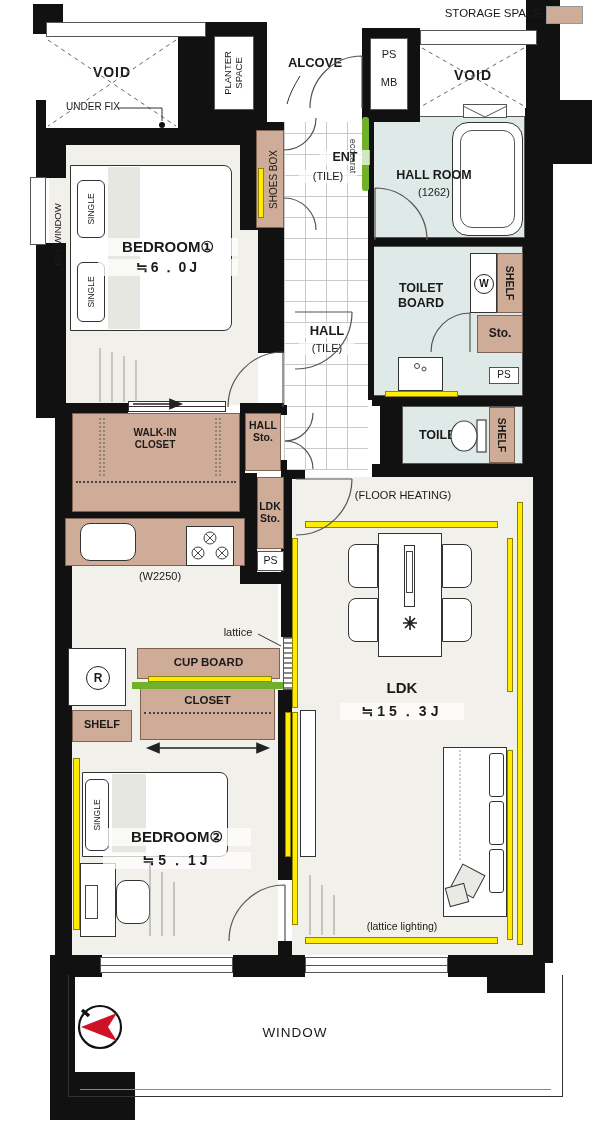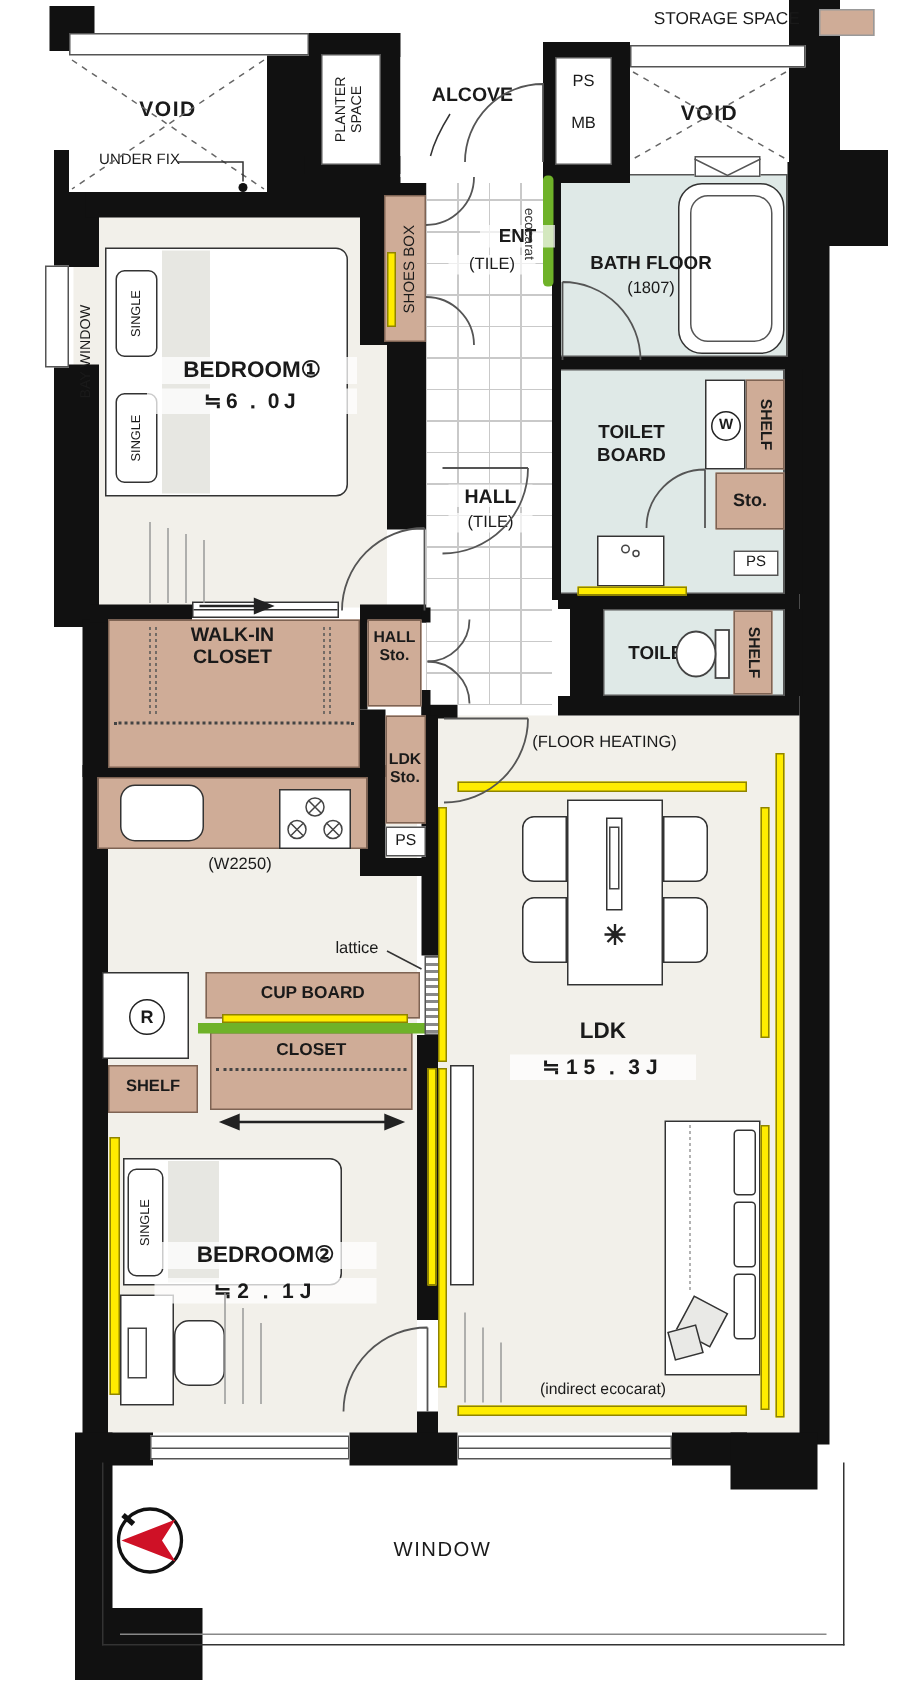--- a/index.html
+++ b/index.html
@@ -163,21 +163,21 @@
   <div class="yellow" style="left:292px;top:538px;width:6px;height:170px;"></div>
   <div class="yellow" style="left:292px;top:712px;width:6px;height:213px;"></div>
   <div class="yellow" style="left:285px;top:712px;width:6px;height:145px;"></div>
   <div class="yellow" style="left:507px;top:538px;width:6px;height:154px;"></div>
   <div class="yellow" style="left:507px;top:750px;width:6px;height:190px;"></div>
   <div class="yellow" style="left:517px;top:502px;width:6px;height:443px;"></div>
   <div class="yellow" style="left:305px;top:937px;width:193px;height:7px;"></div>
   <div class="yellow" style="left:73px;top:758px;width:7px;height:172px;"></div>
   <div class="yellow" style="left:148px;top:676px;width:124px;height:6px;"></div>
 
-  <div class="txt" style="left:427px;top:7px;width:115px;font-size:11.5px;text-align:center;">STORAGE SPACE</div>
+  <div class="txt" style="left:427px;top:7px;width:115px;font-size:11.5px;text-align:right;">STORAGE SPACE</div>
   <div class="abs" style="left:546px;top:6px;width:37px;height:18px;background:#cfac97;border:1px solid #999;box-sizing:border-box;"></div>
 
   <div class="txt b" style="left:82px;top:64px;width:60px;font-size:14px;letter-spacing:1px;">VOID</div>
   <div class="txt b" style="left:443px;top:67px;width:60px;font-size:14px;letter-spacing:1px;">VOID</div>
   <div class="txt" style="left:58px;top:101px;width:70px;font-size:10px;">UNDER FIX</div>
   <div class="vwrap" style="left:214px;top:36px;width:40px;height:74px;">
     <span class="rccw" style="font-size:9.5px;text-align:center;line-height:1.15;"><span>PLANTER</span><br><span>SPACE</span></span>
   </div>
   <div class="txt b" style="left:270px;top:55px;width:90px;font-size:13px;">ALCOVE</div>
   <div class="txt" style="left:371px;top:48px;width:36px;font-size:11px;">PS</div>
@@ -194,54 +194,54 @@
   <div class="txt b" style="left:98px;top:238px;width:140px;font-size:15px;background:rgba(255,255,255,.75);">BEDROOM①</div>
   <div class="txt b" style="left:98px;top:259px;width:140px;font-size:14px;letter-spacing:3px;background:rgba(255,255,255,.75);">≒6．0J</div>
   <div class="vwrap" style="left:262px;top:130px;width:22px;height:98px;">
       <span class="rccw" style="font-size:10px;"><span>SHOES BOX</span></span>
     </div>
   <div class="txt b" style="left:320px;top:150px;width:50px;font-size:12.5px;background:rgba(255,255,255,.7);">ENT</div>
   <div class="txt" style="left:299px;top:170px;width:58px;font-size:11px;background:rgba(255,255,255,.7);">(TILE)</div>
   <div class="vwrap" style="left:345px;top:118px;width:16px;height:75px;">
       <span class="rcw" style="font-size:9px;color:#333;"><span>ecocarat</span></span>
     </div>
-  <div class="txt b" style="left:378px;top:168px;width:112px;font-size:12.5px;">BATH FLOOR</div>
-  <div class="txt" style="left:378px;top:186px;width:112px;font-size:11px;">(1807)</div>
+  <div class="txt b" style="left:378px;top:168px;width:112px;font-size:12.5px;">HALL ROOM</div>
+  <div class="txt" style="left:378px;top:186px;width:112px;font-size:11px;">(1262)</div>
   <div class="txt b" style="left:376px;top:281px;width:90px;font-size:12.5px;"><span>TOILET</span><br><span>BOARD</span></div>
   <div class="vwrap" style="left:497px;top:253px;width:26px;height:60px;">
       <span class="rcw" style="font-size:10.5px;font-weight:bold;"><span>SHELF</span></span>
     </div>
   <div class="txt b" style="left:477px;top:326px;width:46px;font-size:12px;">Sto.</div>
   <div class="thin" style="left:489px;top:367px;width:30px;height:17px;background:#fff;"></div>
   <div class="txt" style="left:489px;top:369px;width:30px;font-size:10px;">PS</div>
   <div class="txt b" style="left:299px;top:323px;width:56px;font-size:13px;background:rgba(255,255,255,.7);">HALL</div>
   <div class="txt" style="left:299px;top:342px;width:56px;font-size:11px;background:rgba(255,255,255,.7);">(TILE)</div>
-  <div class="txt b" style="left:90px;top:415px;width:130px;font-size:13px;"><span>WALK-IN</span><br><span>CLOSET</span></div>
+  <div class="txt b" style="left:90px;top:427px;width:130px;font-size:10px;"><span>WALK-IN</span><br><span>CLOSET</span></div>
   <div class="txt b" style="left:245px;top:419px;width:36px;font-size:10.5px;"><span>HALL</span><br><span>Sto.</span></div>
   <div class="txt b" style="left:255px;top:500px;width:30px;font-size:10.5px;"><span>LDK</span><br><span>Sto.</span></div>
   <div class="thin" style="left:257px;top:551px;width:27px;height:20px;background:#fff;"></div>
   <div class="txt" style="left:257px;top:554px;width:27px;font-size:10.5px;">PS</div>
   <div class="txt b" style="left:405px;top:428px;width:72px;font-size:12.5px;">TOILET</div>
   <div class="vwrap" style="left:489px;top:407px;width:26px;height:56px;">
       <span class="rcw" style="font-size:10.5px;font-weight:bold;"><span>SHELF</span></span>
     </div>
   <div class="txt" style="left:105px;top:570px;width:110px;font-size:11px;">(W2250)</div>
   <div class="txt" style="left:213px;top:626px;width:50px;font-size:11px;">lattice</div>
   <div class="txt b" style="left:137px;top:656px;width:143px;font-size:11.5px;">CUP BOARD</div>
   <div class="txt b" style="left:140px;top:694px;width:135px;font-size:11.5px;">CLOSET</div>
   <div class="txt b" style="left:72px;top:718px;width:60px;font-size:11px;">SHELF</div>
   <div class="vwrap" style="left:85px;top:779px;width:24px;height:72px;">
       <span class="rccw" style="font-size:8.5px;"><span>SINGLE</span></span>
     </div>
   <div class="txt b" style="left:103px;top:828px;width:148px;font-size:15px;background:rgba(255,255,255,.75);">BEDROOM②</div>
-  <div class="txt b" style="left:103px;top:852px;width:148px;font-size:14px;letter-spacing:4px;background:rgba(255,255,255,.75);">≒2．1J</div>
+  <div class="txt b" style="left:103px;top:852px;width:148px;font-size:14px;letter-spacing:4px;background:rgba(255,255,255,.75);">≒5．1J</div>
   <div class="txt" style="left:338px;top:489px;width:130px;font-size:11px;">(FLOOR HEATING)</div>
   <div class="txt b" style="left:372px;top:679px;width:60px;font-size:15px;">LDK</div>
   <div class="txt b" style="left:340px;top:703px;width:124px;font-size:14px;letter-spacing:4px;background:rgba(255,255,255,.75);">≒15．3J</div>
-  <div class="txt" style="left:342px;top:920px;width:120px;font-size:10.5px;">(indirect ecocarat)</div>
+  <div class="txt" style="left:342px;top:920px;width:120px;font-size:10.5px;">(lattice lighting)</div>
   <div class="txt" style="left:235px;top:1025px;width:120px;font-size:13.5px;letter-spacing:1px;">WINDOW</div>
 
   <div class="abs" style="left:474px;top:273px;"><span class="circ" style="width:18px;height:18px;font-size:10px;">W</span></div>
   <div class="abs" style="left:86px;top:666px;"><span class="circ" style="width:22px;height:22px;font-size:12px;">R</span></div>
 
   <svg width="600" height="1133" viewBox="0 0 600 1133">
     <g stroke="#666" stroke-width="1" stroke-dasharray="4,4" fill="none">
       <path d="M48 40 L176 126 M176 40 L48 126"></path>
       <path d="M422 48 L524 106 M524 48 L422 106"></path>
     </g>

